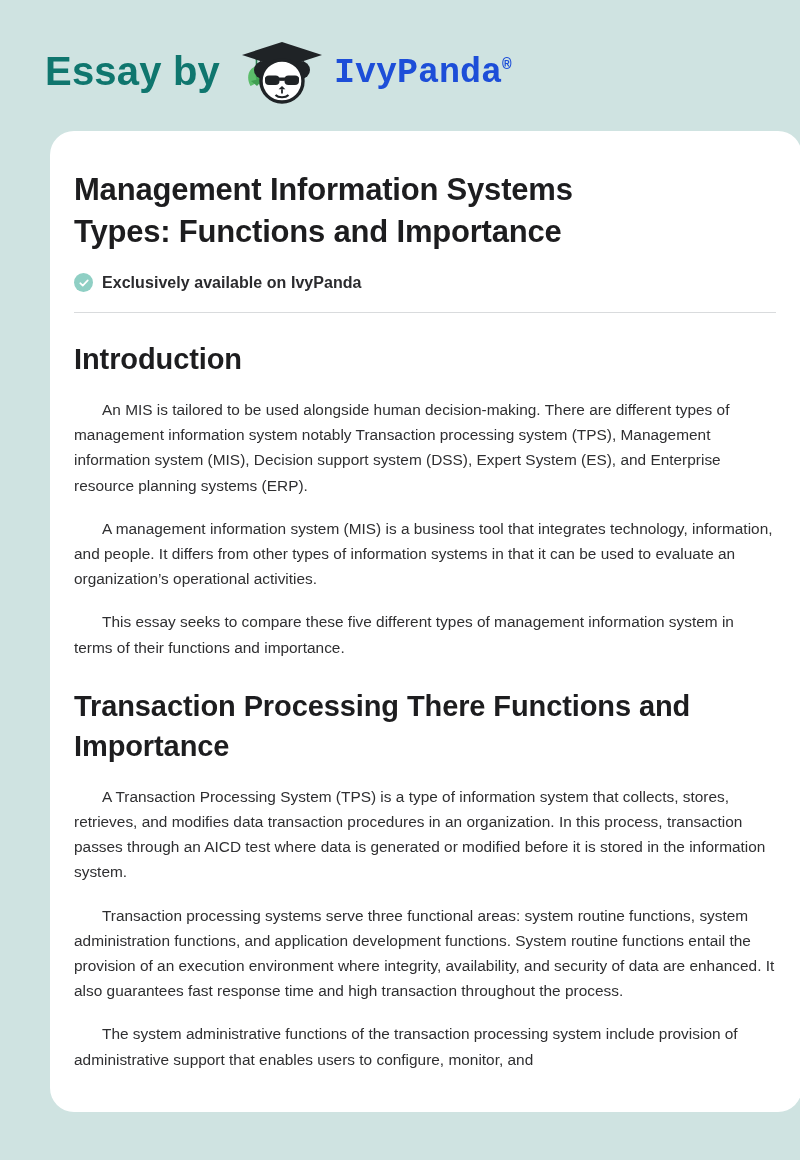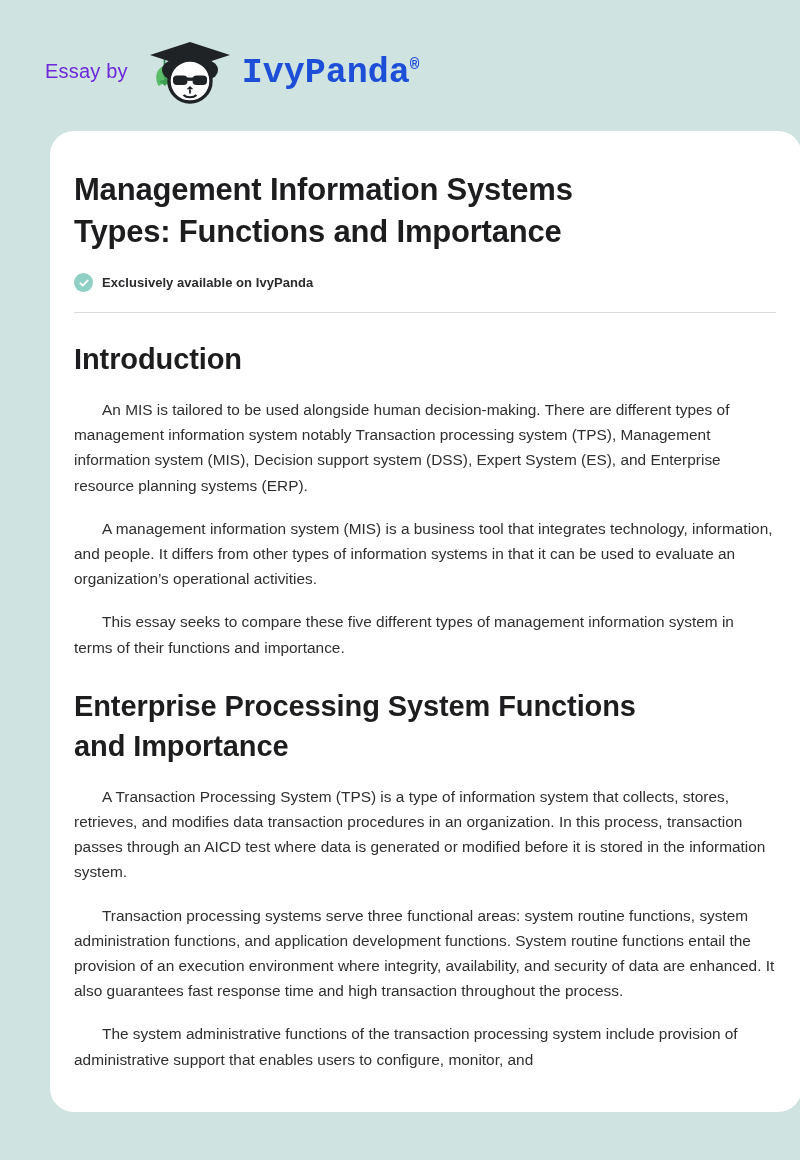--- a/index.html
+++ b/index.html
@@ -27,23 +27,23 @@
   .brand-header {
     position: absolute;
     left: 45px;
     top: 38px;
     height: 66px;
     display: flex;
     align-items: center;
     gap: 0px;
   }
   .brand-prefix {
-    font-size: 20px;
-    font-weight: 400;
-    color: #6d28d9;
+    font-size: 40px;
+    font-weight: 700;
+    color: #0f766e;
     letter-spacing: 0.2px;
     line-height: 1;
     white-space: nowrap;
   }
   .brand-logo-mark {
     width: 96px;
     height: 66px;
     margin-left: 14px;
     margin-right: 4px;
     display: block;
@@ -102,21 +102,21 @@
     height: 19px;
     border-radius: 50%;
     background: #8fcfc4;
     display: flex;
     align-items: center;
     justify-content: center;
     flex: none;
   }
   .badge-check svg { display: block; }
   .badge-text {
-    font-size: 13px;
+    font-size: 16px;
     font-weight: 700;
     color: #2b2b2e;
     letter-spacing: 0.05px;
   }
 
   .divider {
     height: 1px;
     background: #d9dbdd;
     border: 0;
     margin: 20px 0 0 0;
@@ -195,21 +195,21 @@
         <span class="badge-text">Exclusively available on IvyPanda</span>
       </div>
 
       <hr class="divider">
 
       <h2 class="section-heading">Introduction</h2>
       <p class="body-text">An MIS is tailored to be used alongside human decision-making. There are different types of management information system notably Transaction processing system (TPS), Management information system (MIS), Decision support system (DSS), Expert System (ES), and Enterprise resource planning systems (ERP).</p>
       <p class="body-text">A management information system (MIS) is a business tool that integrates technology, information, and people. It differs from other types of information systems in that it can be used to evaluate an organization’s operational activities.</p>
       <p class="body-text">This essay seeks to compare these five different types of management information system in terms of their functions and importance.</p>
 
-      <h2 class="section-heading">Enterprise Processing System Functions and Importance</h2>
+      <h2 class="section-heading">Transaction Processing There Functions and Importance</h2>
       <p class="body-text">A Transaction Processing System (TPS) is a type of information system that collects, stores, retrieves, and modifies data transaction procedures in an organization. In this process, transaction passes through an AICD test where data is generated or modified before it is stored in the information system.</p>
       <p class="body-text">Transaction processing systems serve three functional areas: system routine functions, system administration functions, and application development functions. System routine functions entail the provision of an execution environment where integrity, availability, and security of data are enhanced. It also guarantees fast response time and high transaction throughout the process.</p>
       <p class="body-text">The system administrative functions of the transaction processing system include provision of administrative support that enables users to configure, monitor, and</p>
 
     </div>
   </div>
 
 </div>
 
 </body></html>

